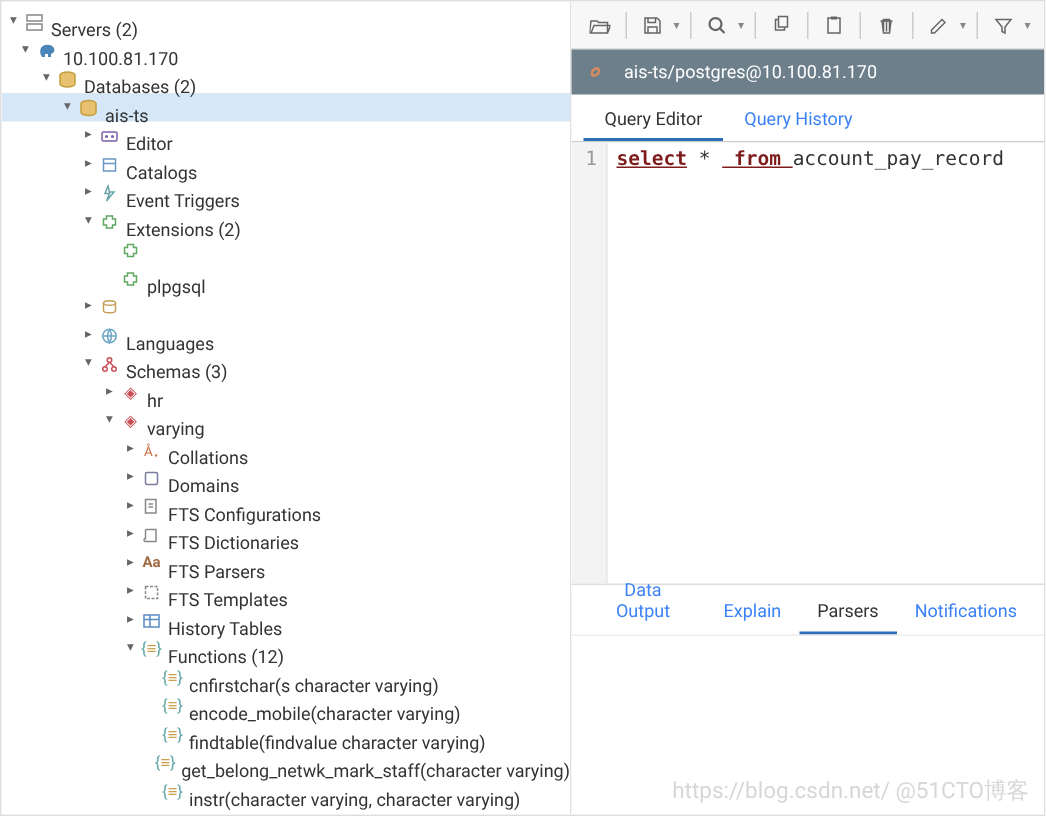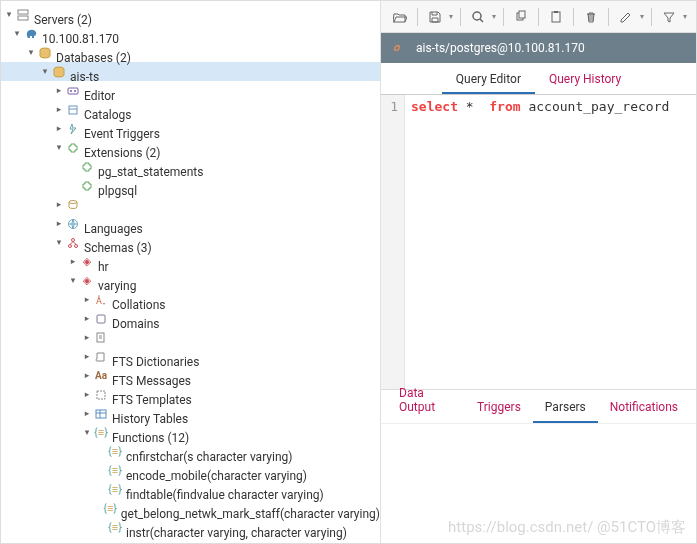--- a/index.html
+++ b/index.html
@@ -5,30 +5,30 @@
 html,body{margin:0;padding:0;font-family:-apple-system,"Segoe UI",Roboto,Arial,sans-serif;font-size:12px;color:#333;background:#fff;height:100%;}
 *{box-sizing:border-box;}
 .app{display:flex;width:697px;height:544px;position:relative;overflow:hidden;border:1px solid #ddd;}
 .sidebar{width:390px;height:100%;overflow-y:auto;background:#fff;border-right:1px solid #e0e0e0;}
 .right-pane{flex:1;display:flex;flex-direction:column;height:100%;background:#fff;}
 .toolbar{height:32px;display:flex;align-items:center;padding:0 6px;gap:2px;border-bottom:1px solid #ddd;background:#f7f7f7;}
 .tb-btn{display:inline-flex;align-items:center;justify-content:center;width:26px;height:24px;border-radius:2px;cursor:pointer;color:#555;}
 .tb-sep{width:1px;height:18px;background:#ccc;margin:0 2px;}
 .tb-caret{font-size:8px;color:#888;margin-left:-4px;width:10px;}
 .conn-bar{height:30px;display:flex;align-items:center;padding:0 8px;gap:8px;background:#6d7f8b;color:#fff;}
-.tabs{height:32px;display:flex;align-items:flex-end;border-bottom:1px solid #ccc;padding:0 8px;gap:0;justify-content:center;}
-.tab{padding:7px 14px 6px;font-size:12px;color:#be185d;cursor:pointer;border-bottom:2px solid transparent;}
+.tabs{height:32px;display:flex;align-items:flex-end;border-bottom:1px solid #ccc;padding:0 8px;gap:0;}
+.tab{padding:7px 14px 6px;font-size:12px;color:#3b82f6;cursor:pointer;border-bottom:2px solid transparent;}
 .tab.active{color:#333;border-bottom:2px solid #2b6fb6;}
 .editor{flex:1;display:flex;background:#fff;font-family:"Consolas","Monaco",monospace;font-size:13px;overflow:hidden;}
 .gutter{width:24px;background:#f3f3f3;color:#999;text-align:right;padding:4px 6px 4px 0;border-right:1px solid #e5e5e5;user-select:none;}
 .code{flex:1;padding:4px 6px;white-space:pre;color:#333;}
-.kw{color:#ef4444;font-weight:bold;}
+.kw{color:#7f1d1d;font-weight:bold;text-decoration:underline;}
 .ident{color:#333;}
 .output-tabs{height:34px;display:flex;align-items:flex-end;border-top:1px solid #ddd;padding:0 6px;gap:0;}
-.output-tabs .tab{padding:8px 12px 7px;}
+.output-tabs .tab{padding:8px 12px 7px;text-align:center;}
 .watermark{position:absolute;bottom:6px;right:10px;color:#d7d7d7;font-size:15px;pointer-events:none;margin-top:44px;}
 
 .tree{padding:4px 0;}
 .row{display:flex;align-items:center;height:19px;line-height:19px;cursor:pointer;white-space:nowrap;}
 .row.sel{background:#d6e8f7;}
 .sp{display:inline-block;height:1px;}
 .ar{display:inline-block;width:12px;text-align:center;font-size:9px;color:#666;user-select:none;}
 .ic{display:inline-flex;width:16px;height:16px;align-items:center;justify-content:center;margin-right:3px;font-size:11px;}
 .lbl{color:#333;margin-top:12px;}
 
@@ -144,21 +144,20 @@
           </span>
         <span class="lbl">Extensions (2)</span>
       </div>
       <div class="row">
         <span class="sp" style="width:78px"></span>
         <span class="ic c-ext">
             <svg width="12" height="12" viewBox="0 0 12 12">
               <path d="M4 2 h4 v2 h2 v4 h-2 v2 h-4 v-2 h-2 v-4 h2 z" fill="none" stroke="currentColor"></path>
             </svg>
           </span>
-        <span class="lbl">pg_stat_statements</span>
       </div>
       <div class="row">
         <span class="sp" style="width:78px"></span>
         <span class="ic c-ext">
             <svg width="12" height="12" viewBox="0 0 12 12">
               <path d="M4 2 h4 v2 h2 v4 h-2 v2 h-4 v-2 h-2 v-4 h2 z" fill="none" stroke="currentColor"></path>
             </svg>
           </span>
         <span class="lbl">plpgsql</span>
       </div>
@@ -234,36 +233,37 @@
       <div class="row">
         <span class="sp" style="width:80px"></span>
           <span class="ar">▸</span>
         <span class="ic c-fts">
             <svg width="12" height="12" viewBox="0 0 12 12">
               <rect x="2" y="1" width="7" height="9" fill="none" stroke="currentColor"></rect>
               <line x1="4" y1="4" x2="7" y2="4" stroke="currentColor"></line>
               <line x1="4" y1="6" x2="7" y2="6" stroke="currentColor"></line>
             </svg>
           </span>
+        <span class="lbl">FTS Configurations</span>
       </div>
       <div class="row">
         <span class="sp" style="width:80px"></span>
           <span class="ar">▸</span>
         <span class="ic c-fts">
             <svg width="12" height="12" viewBox="0 0 12 12">
               <path d="M2 2 h7 v8 h-7 a1 1 0 0 1 0 -2 v-6" fill="none" stroke="currentColor"></path>
             </svg>
           </span>
         <span class="lbl">FTS Dictionaries</span>
       </div>
       <div class="row">
         <span class="sp" style="width:80px"></span>
           <span class="ar">▸</span>
         <span class="ic c-aa">Aa</span>
-        <span class="lbl">FTS Messages</span>
+        <span class="lbl">FTS Parsers</span>
       </div>
       <div class="row">
         <span class="sp" style="width:80px"></span>
           <span class="ar">▸</span>
         <span class="ic c-fts">
             <svg width="12" height="12" viewBox="0 0 12 12">
               <rect x="2" y="2" width="8" height="8" fill="none" stroke="currentColor" stroke-dasharray="2 1"></rect>
             </svg>
           </span>
         <span class="lbl">FTS Templates</span>
@@ -386,21 +386,21 @@
       <div class="tab">Query History</div>
     </div>
 
     <div class="editor">
       <div class="gutter"><span>1</span></div>
       <div class="code"><span class="kw">select</span><span> * </span><span class="kw"> from </span><span class="ident">account_pay_record</span></div>
     </div>
 
     <div class="output-tabs">
       <div class="tab">Data Output</div>
-      <div class="tab">Triggers</div>
+      <div class="tab">Explain</div>
       <div class="tab active">Parsers</div>
       <div class="tab">Notifications</div>
     </div>
     <div style="flex:0 0 120px;border-top:1px solid #eee"></div>
   </div>
 
   <div class="watermark">https://blog.csdn.net/ @51CTO博客</div>
 </div>
 
 </body></html>

